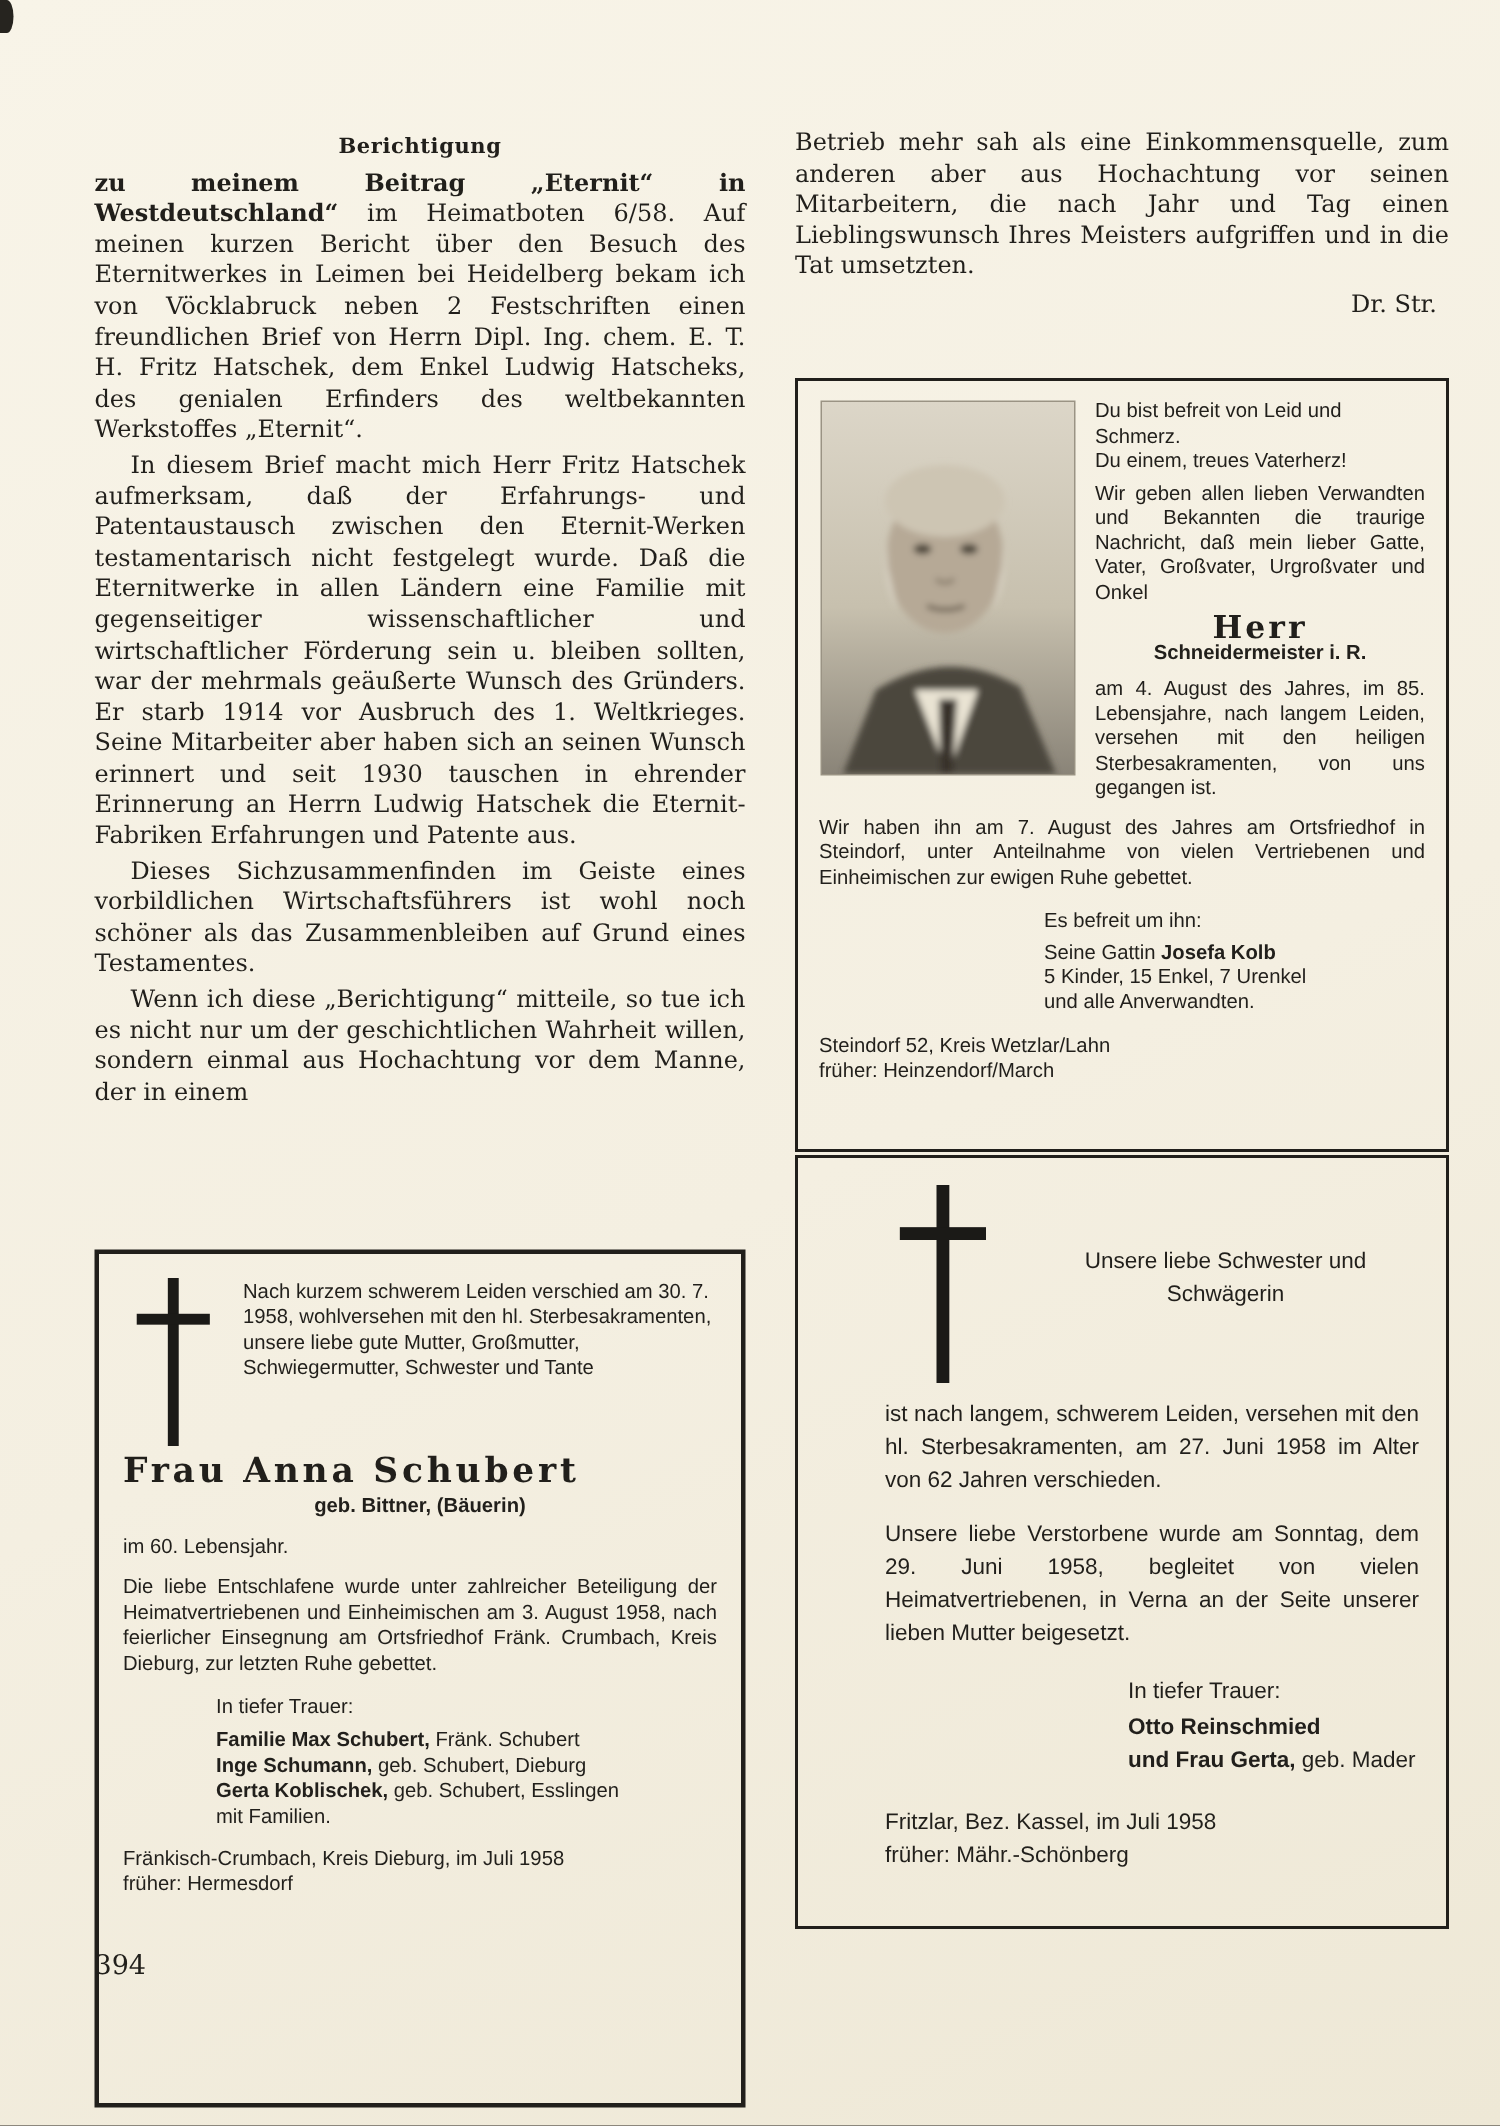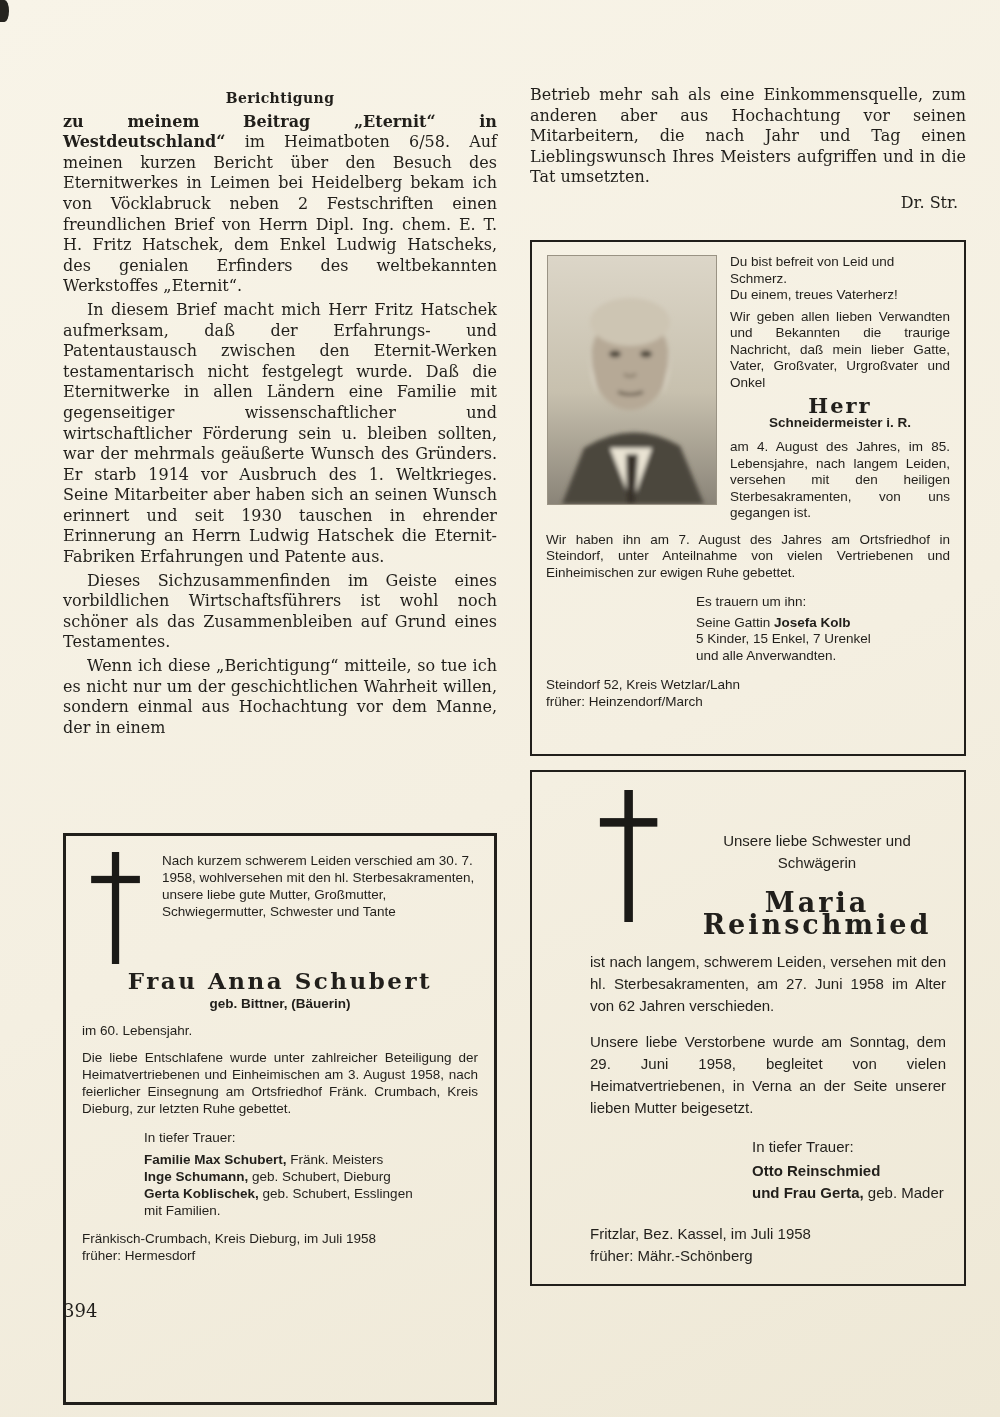--- a/index.html
+++ b/index.html
@@ -17,29 +17,29 @@
   .art p{margin:0;}
   .art p + p{margin-top:3px;}
   .art p.ind{text-indent:24px;}
   .article-title{text-align:center;font-weight:bold;font-size:14px;margin:0 0 3px 0;
                  letter-spacing:.4px;}
   .sig{text-align:right;padding-right:8px;margin-top:5px !important;}
 
   
   .box{position:absolute;border:2px solid #211f1b;box-sizing:border-box;background:transparent;}
   #schubert{left:63px;top:833px;width:434px;height:572px;border-width:3px;}
-  #kolb{left:530px;top:240px;width:436px;height:516px;}
+  #kolb{left:530px;top:252px;width:436px;height:516px;}
   #rein{left:530px;top:770px;width:436px;height:516px;padding-left:40px;}
 
   
   .sch{padding:14px 16px 0 16px;font-family:"Liberation Sans",sans-serif;
        font-size:13.5px;line-height:17px;}
   .sch-cross{float:left;width:62px;height:112px;margin:2px 16px 8px 2px;}
   .sch-intro{margin:0;padding-top:2px;}
-  .sch-name{clear:both;text-align:center;font-family:"DejaVu Serif",serif;font-weight:bold;
+  .sch-name{clear:both;font-family:"DejaVu Serif",serif;font-weight:bold;
             font-size:23px;letter-spacing:2.5px;margin:14px 0 6px;}
   .sch-sub{text-align:center;font-weight:bold;margin:0 0 10px;}
   .sch-age{margin:0 0 10px;}
   .sch-body{text-align:justify;margin:0 0 12px;}
   .sch-trauer{margin:0 0 5px 62px;}
   .sch-mourner{margin:0 0 0 62px;}
   .sch-addr{margin:11px 0 0;}
   .sch-former{margin:0;}
 
   
@@ -128,58 +128,57 @@
         </g>
       </svg>
 
       <p class="kolb-verse">Du bist befreit von Leid und Schmerz.</p>
       <p class="kolb-verse">Du einem, treues Vaterherz!</p>
       <p class="kolb-intro">Wir geben allen lieben Verwandten und Bekannten die traurige Nachricht, daß mein lieber Gatte, Vater, Großvater, Urgroßvater und Onkel</p>
       <p class="kolb-herr">Herr</p>
       <p class="kolb-sub">Schneidermeister i. R.</p>
       <p class="kolb-body">am 4. August des Jahres, im 85. Lebensjahre, nach langem Leiden, versehen mit den heiligen Sterbesakramenten, von uns gegangen ist.</p>
       <p class="kolb-body">Wir haben ihn am 7. August des Jahres am Ortsfriedhof in Steindorf, unter Anteilnahme von vielen Vertriebenen und Einheimischen zur ewigen Ruhe gebettet.</p>
-      <p class="kolb-trauer">Es trauern um ihn:</p>
+      <p class="kolb-trauer">Es befreit um ihn:</p>
       <p class="kolb-m"><span>Seine Gattin </span><b>Josefa Kolb</b></p>
       <p class="kolb-m">5 Kinder, 15 Enkel, 7 Urenkel</p>
       <p class="kolb-m">und alle Anverwandten.</p>
       <p class="kolb-addr">Steindorf 52, Kreis Wetzlar/Lahn</p>
       <p class="kolb-former">früher: Heinzendorf/March</p>
     </div>
   </div>
 
   <div class="box" id="schubert">
     <div class="sch">
       <svg class="sch-cross" viewBox="0 0 56 108">
         <rect x="25" y="0" width="7" height="108" fill="#1b1a17"></rect>
         <rect x="5" y="23" width="47" height="7" fill="#1b1a17"></rect>
       </svg>
       <p class="sch-intro">Nach kurzem schwerem Leiden verschied am 30. 7. 1958, wohlversehen mit den hl. Sterbesakramenten, unsere liebe gute Mutter, Großmutter, Schwiegermutter, Schwester und Tante</p>
       <p class="sch-name">Frau Anna Schubert</p>
       <p class="sch-sub">geb. Bittner, (Bäuerin)</p>
       <p class="sch-age">im 60. Lebensjahr.</p>
       <p class="sch-body">Die liebe Entschlafene wurde unter zahlreicher Beteiligung der Heimatvertriebenen und Einheimischen am 3. August 1958, nach feierlicher Einsegnung am Ortsfriedhof Fränk. Crumbach, Kreis Dieburg, zur letzten Ruhe gebettet.</p>
       <p class="sch-trauer">In tiefer Trauer:</p>
-      <p class="sch-mourner"><b>Familie Max Schubert,</b><span> Fränk. Meisters</span></p>
+      <p class="sch-mourner"><b>Familie Max Schubert,</b><span> Fränk. Schubert</span></p>
       <p class="sch-mourner"><b>Inge Schumann,</b><span> geb. Schubert, Dieburg</span></p>
       <p class="sch-mourner"><b>Gerta Koblischek,</b><span> geb. Schubert, Esslingen</span></p>
       <p class="sch-mourner"><b></b><span>mit Familien.</span></p>
       <p class="sch-addr">Fränkisch-Crumbach, Kreis Dieburg, im Juli 1958</p>
       <p class="sch-former">früher: Hermesdorf</p>
     </div>
   </div>
 
   <div class="box" id="rein">
     <div class="rein">
       <svg class="rein-cross" viewBox="0 0 56 108">
         <rect x="25" y="0" width="7" height="108" fill="#1b1a17"></rect>
         <rect x="5" y="23" width="47" height="7" fill="#1b1a17"></rect>
       </svg>
       <p class="rein-intro">Unsere liebe Schwester und Schwägerin</p>
-      <p class="rein-name">Maria Reinschmied</p>
       <p class="rein-body1">ist nach langem, schwerem Leiden, versehen mit den hl. Sterbesakramenten, am 27. Juni 1958 im Alter von 62 Jahren verschieden.</p>
       <p class="rein-body2">Unsere liebe Verstorbene wurde am Sonntag, dem 29. Juni 1958, begleitet von vielen Heimatvertriebenen, in Verna an der Seite unserer lieben Mutter beigesetzt.</p>
       <p class="rein-trauer">In tiefer Trauer:</p>
       <p class="rein-m">Otto Reinschmied</p>
       <p class="rein-m"><span>und Frau Gerta,</span><span class="norm"> geb. Mader</span></p>
       <p class="rein-addr">Fritzlar, Bez. Kassel, im Juli 1958</p>
       <p class="rein-former">früher: Mähr.-Schönberg</p>
     </div>
   </div>
 

